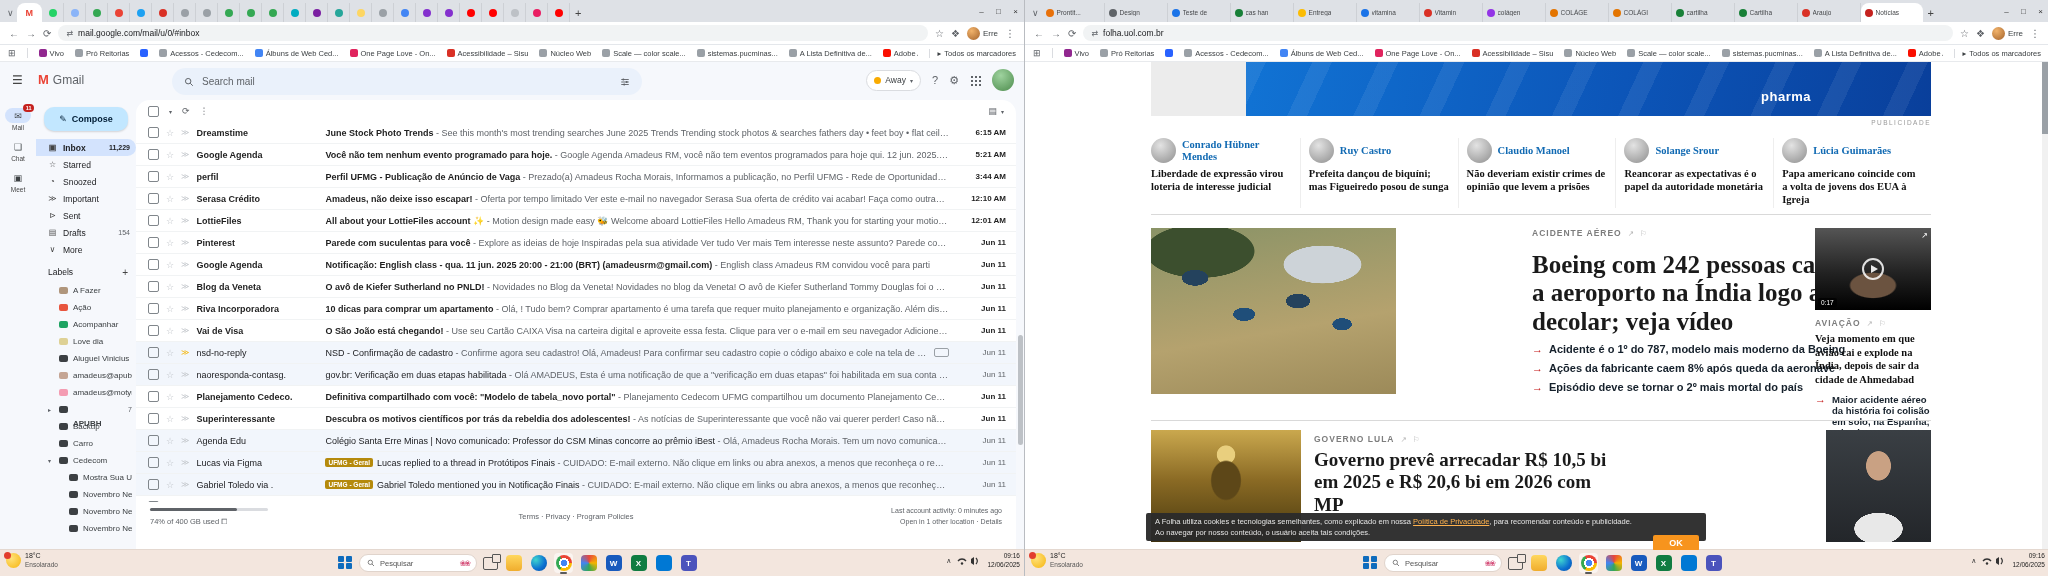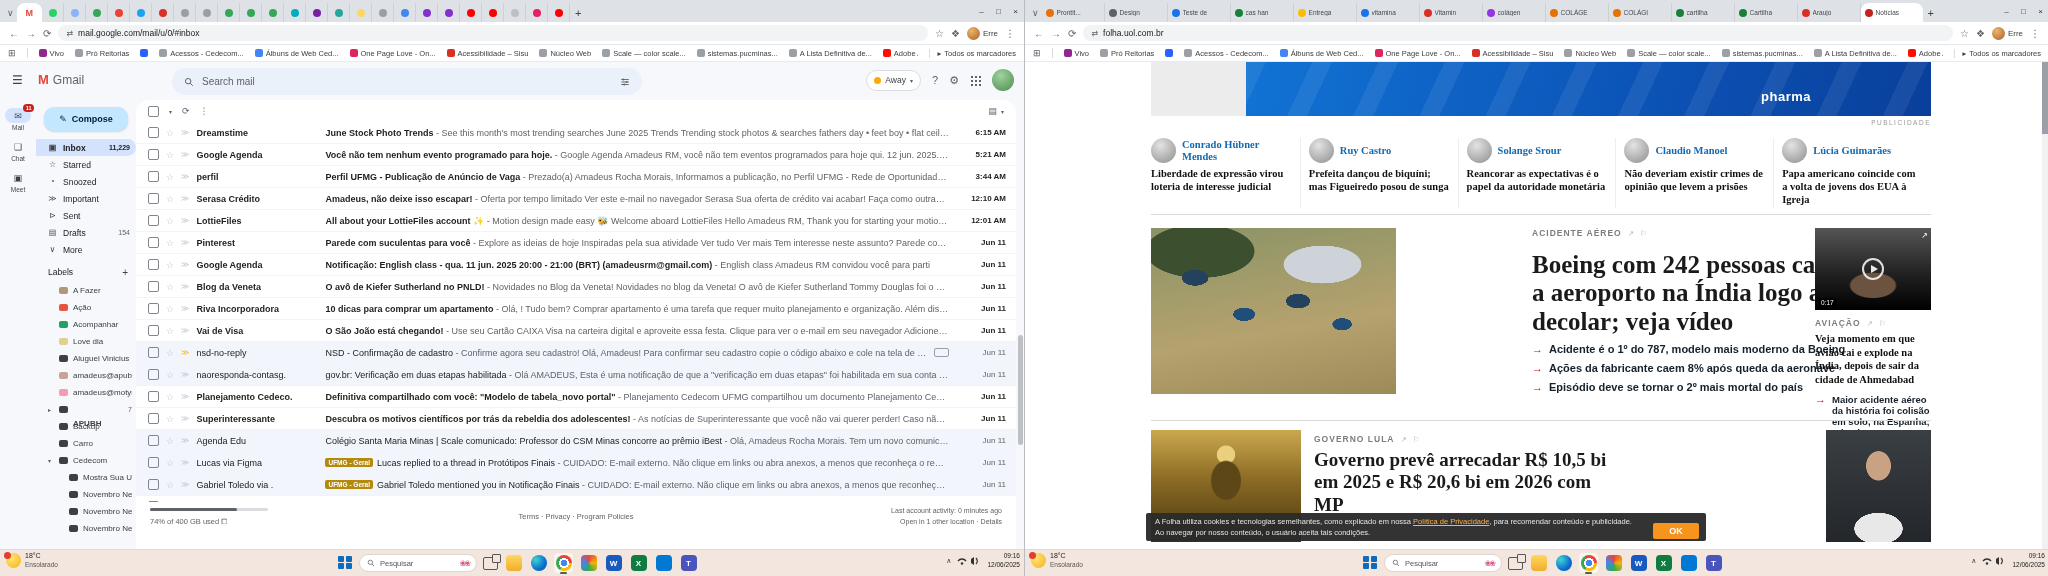--- a/index.html
+++ b/index.html
@@ -157,21 +157,21 @@
      radial-gradient(16px 16px at 50% 22%,#e9cf7e 0 55%,transparent 60%),
      linear-gradient(180deg,#caa84e,#8a6a24 45%,#5f4a16 80%,#3e300e);}
   .f-gov{position:absolute;left:163px;top:372px;width:310px;}
   .f-h2{margin-top:5px;font-family:"Liberation Serif",serif;font-weight:bold;font-size:19px;line-height:1.18;color:#1a1a1a;}
   .f-man{position:absolute;left:675px;top:368px;width:105px;height:112px;background:
      radial-gradient(22px 26px at 50% 32%,#c9a183 0 55%,transparent 58%),
      radial-gradient(40px 26px at 50% 88%,#e8e8e8 0 60%,transparent 61%),
      linear-gradient(180deg,#3a3f44,#23262a);}
   .cookie{position:absolute;left:121px;top:451px;width:560px;height:28px;background:rgba(43,43,43,.96);border-radius:2px;color:#e4e4e4;font-size:7.5px;line-height:1.4;padding:4px 66px 0 9px;box-sizing:border-box;z-index:5;}
   .cookie .clink{color:#ffb24d;text-decoration:underline;}
-  .okbtn{position:absolute;right:7px;top:10px;width:46px;height:16px;background:#f7941d;border-radius:2px;color:#fff;font-size:9px;font-weight:bold;display:flex;align-items:center;justify-content:center;}
+  .okbtn{position:absolute;right:7px;top:22px;width:46px;height:16px;background:#f7941d;border-radius:2px;color:#fff;font-size:9px;font-weight:bold;display:flex;align-items:center;justify-content:center;}
   .pg-scroll{position:absolute;right:0;top:0;width:7px;height:488px;background:#f1f1f1;}
   .pg-thumb{position:absolute;top:0;width:7px;height:72px;background:#9aa0a6;}
 
   
   .taskbar{position:absolute;bottom:0;left:0;right:0;height:26px;background:#f3e6de;border-top:1px solid rgba(0,0,0,.06);}
   .tb-weather{position:absolute;left:6px;top:2px;display:flex;align-items:center;gap:4px;}
   .wicon{width:15px;height:15px;border-radius:50%;background:radial-gradient(circle at 35% 35%,#ffe27a,#f6b40e);position:relative;}
   .wicon::after{content:"";position:absolute;left:-2px;top:-1px;width:7px;height:7px;border-radius:50%;background:#e23d2e;}
   .wtxt{display:flex;flex-direction:column;line-height:1.25;}
   .wtemp{font-size:7px;color:#222;}
@@ -711,21 +711,21 @@
                 <span class="snp">&nbsp;- As notícias de Superinteressante que você não vai querer perder! Caso não esteja visualizando corret</span>
               </span>
               <span class="tm">Jun 11</span>
             </div>
             <div class="mrow rd">
               <span class="cbx"></span>
               <span class="st">☆</span>
               <span class="im">≫</span>
               <span class="snd">Agenda Edu</span>
               <span class="mid">
-                <span class="sbj">Colégio Santa Maria Minas | Scale comunicado: Professor do CSM Minas concorre ao prêmio iBest</span>
+                <span class="sbj">Colégio Santa Erre Minas | Novo comunicado: Professor do CSM Minas concorre ao prêmio iBest</span>
                 <span class="snp">&nbsp;- Olá, Amadeus Rocha Morais. Tem um novo comunicado na agenda Confira a seg</span>
               </span>
               <span class="tm">Jun 11</span>
             </div>
             <div class="mrow rd">
               <span class="cbx"></span>
               <span class="st">☆</span>
               <span class="im">≫</span>
               <span class="snd">Lucas via Figma</span>
               <span class="mid">
@@ -1011,30 +1011,30 @@
             <div class="fcol">
               <div class="chead">
                 <span class="cava"></span>
                 <span class="cname">Ruy Castro</span>
               </div>
               <div class="ctext">Prefeita dançou de biquíni; mas Figueiredo posou de sunga</div>
             </div>
             <div class="fcol">
               <div class="chead">
                 <span class="cava"></span>
+                <span class="cname">Claudio Manoel</span>
+              </div>
+              <div class="ctext">Não deveriam existir crimes de opinião que levem a prisões</div>
+            </div>
+            <div class="fcol">
+              <div class="chead">
+                <span class="cava"></span>
                 <span class="cname">Solange Srour</span>
               </div>
               <div class="ctext">Reancorar as expectativas é o papel da autoridade monetária</div>
-            </div>
-            <div class="fcol">
-              <div class="chead">
-                <span class="cava"></span>
-                <span class="cname">Claudio Manoel</span>
-              </div>
-              <div class="ctext">Não deveriam existir crimes de opinião que levem a prisões</div>
             </div>
             <div class="fcol">
               <div class="chead">
                 <span class="cava"></span>
                 <span class="cname">Lúcia Guimarães</span>
               </div>
               <div class="ctext">Papa americano coincide com a volta de jovens dos EUA à Igreja</div>
             </div>
           </div>
 

